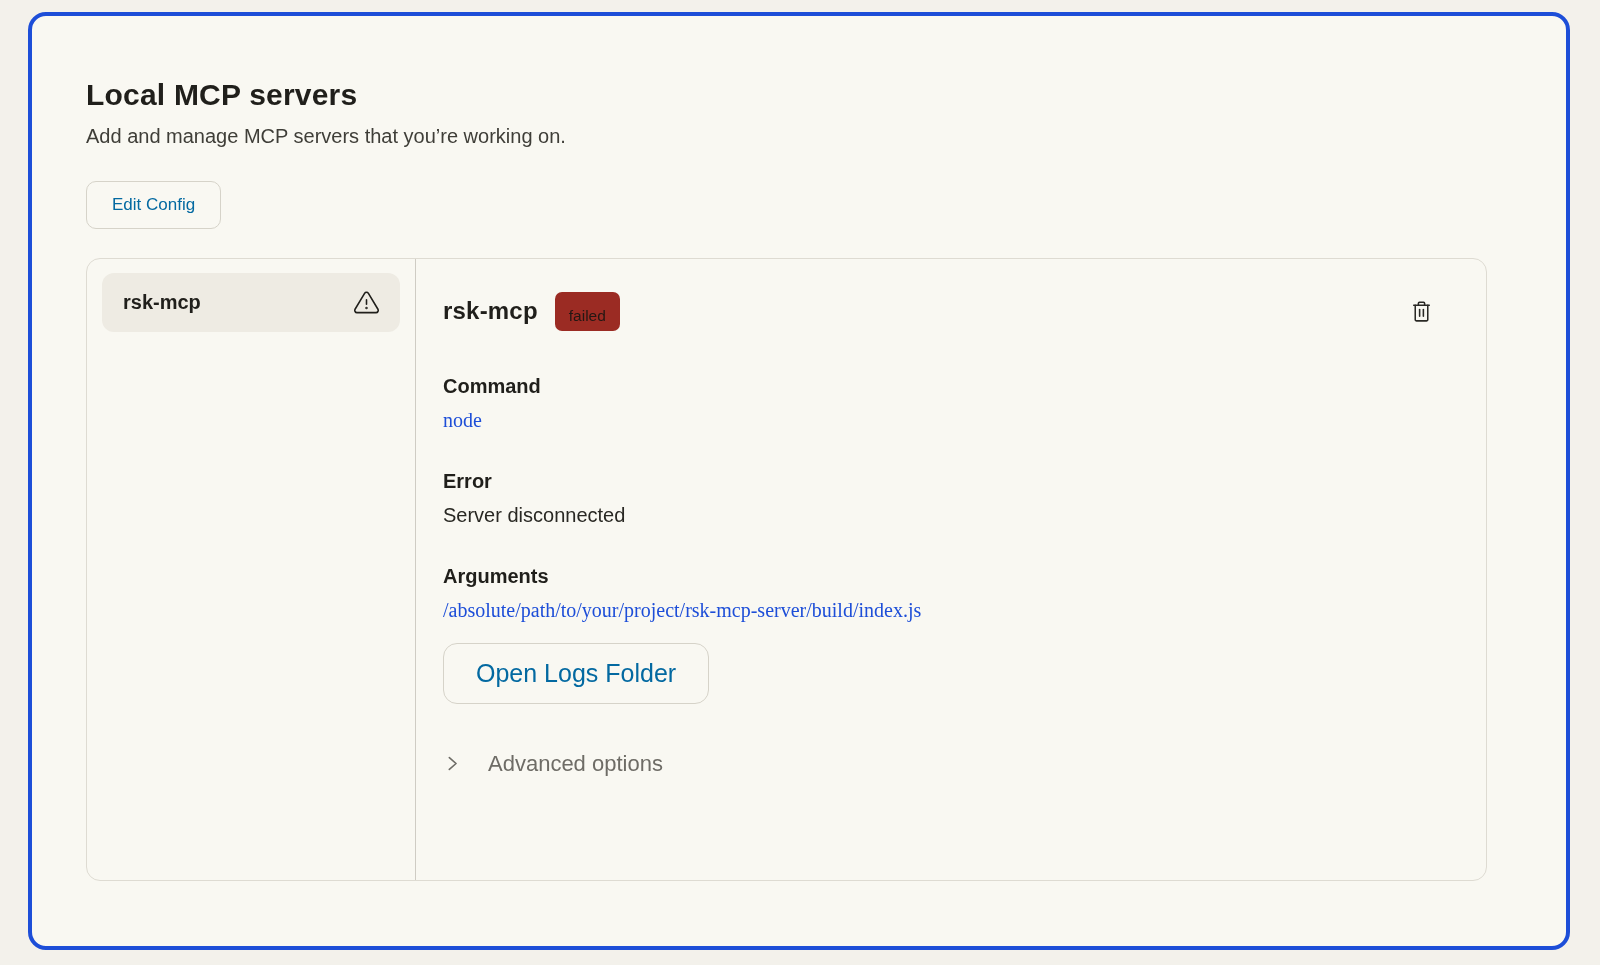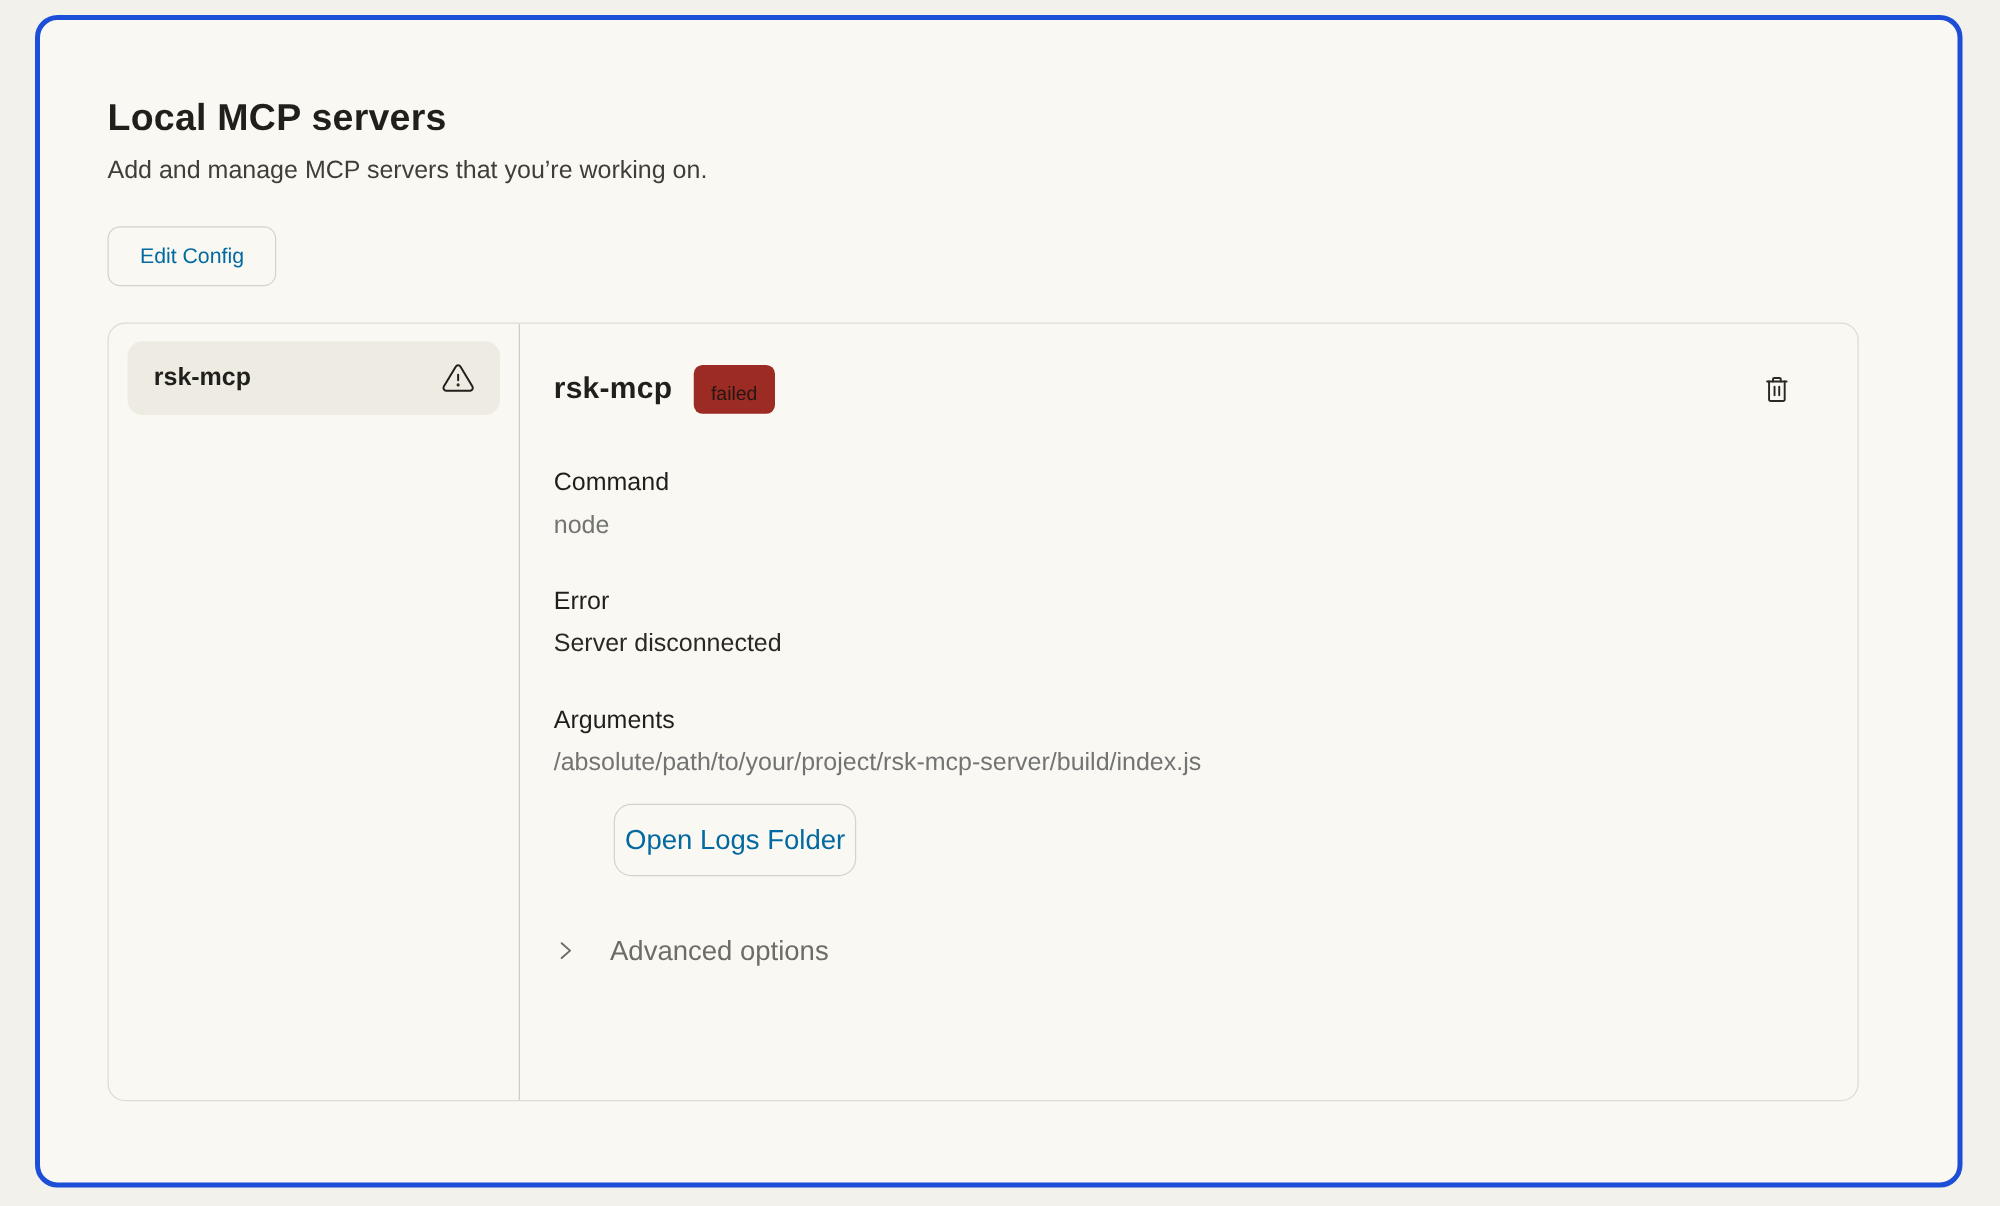--- a/index.html
+++ b/index.html
@@ -104,35 +104,34 @@
     border: none;
     cursor: pointer;
     padding: 2px;
     display: flex;
     align-items: center;
   }
   .field { margin-top: 38px; }
   .field.first { margin-top: 44px; }
   .field-label {
     font-size: 20px;
-    font-weight: 400;
+    font-weight: 700;
     color: #201f1b;
   }
   .field-value {
     margin-top: 11px;
     font-size: 20px;
   }
-  .field-value.muted { color: #737373; }
+  .field-value.muted { color: #1d4ed8; font-family: Liberation Serif, serif; }
   .field-value.dark  { color: #292823; }
   .logs-btn {
     margin-top: 21px;
-    padding: 15px 8px;
-    font-size: 22px;
+    padding: 15px 32px;
+    font-size: 25px;
     border-radius: 14px;
-    margin-left: 48px;
   }
   .advanced-row {
     margin-top: 47px;
     display: flex;
     align-items: center;
     gap: 26px;
     color: #6e6c66;
     font-size: 22px;
     cursor: pointer;
     user-select: none;

